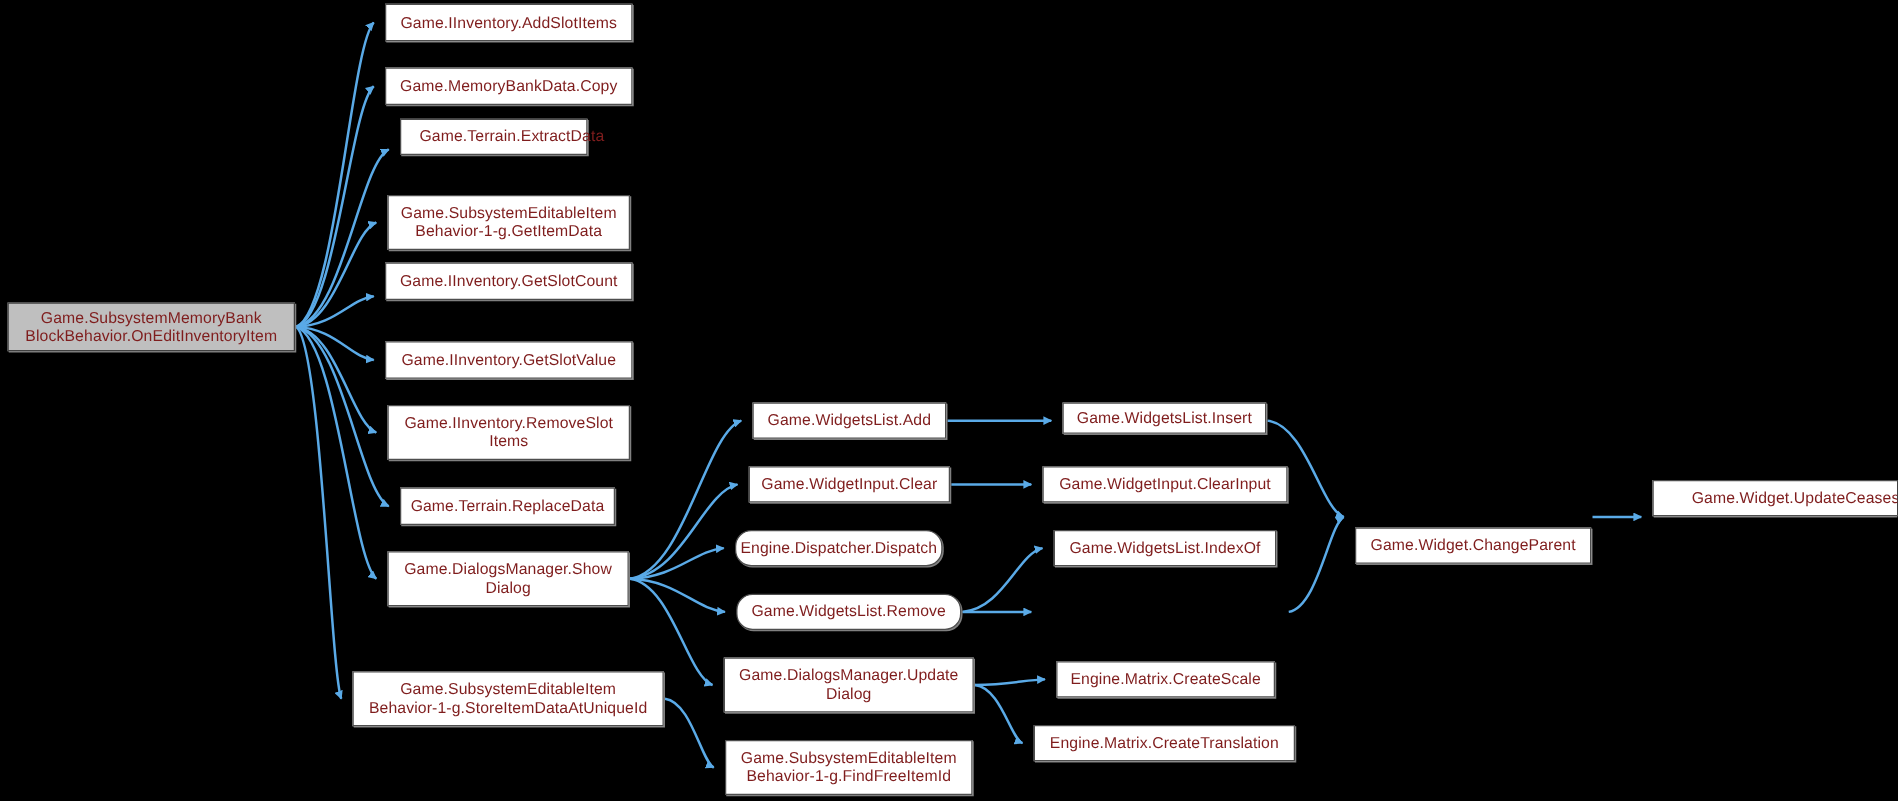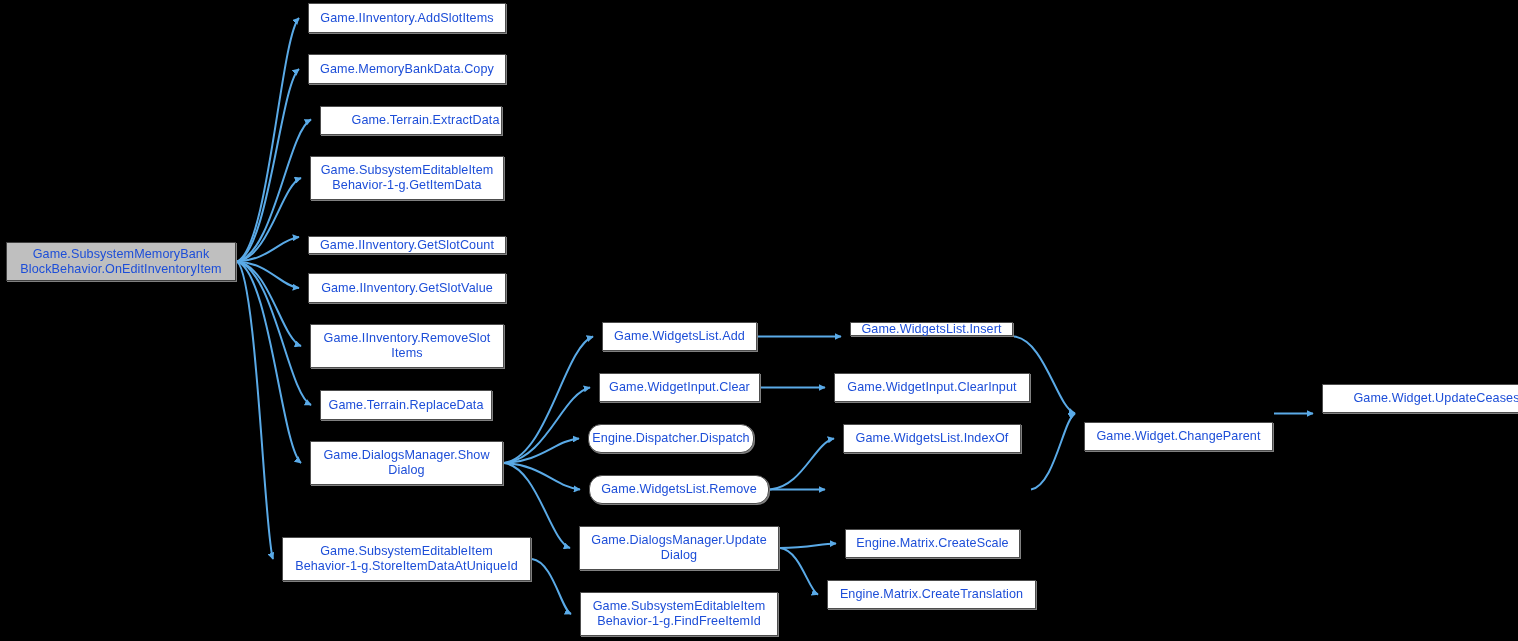--- a/index.html
+++ b/index.html
@@ -26,21 +26,21 @@
   .node {
     position: absolute;
     box-sizing: border-box;
     background: #ffffff;
     border: 1px solid #4d4d4d;
     box-shadow: 1px 1px 0 0 #808080;
     display: flex;
     align-items: center;
     justify-content: center;
     text-align: center;
-    color: #1d4ed8;
+    color: #7f1d1d;
     font-size: 12.6px;
     line-height: 15px;
     letter-spacing: 0.1px;
     white-space: pre-line;
     padding: 0 3px;
   }
   .node.root {
     background: #bfbfbf;
     border: 1px solid #404040;
   }
@@ -78,40 +78,40 @@
       <path d="M780,548 C808.8,547.775 819.68,543.86 836,543.5" fill="none" stroke="#5aaae7" stroke-width="2" marker-end="url(#ah)"></path>
       <path d="M780,548 C800.7,550.325 808.52,590.78 818,594.5" fill="none" stroke="#5aaae7" stroke-width="2" marker-end="url(#ah)"></path>
       <path d="M1014,336.5 C1045.05,340.35 1056.78,407.34000000000003 1075,413.5" fill="none" stroke="#5aaae7" stroke-width="2" marker-end="url(#ah)"></path>
       <path d="M1031,489.5 C1054.4,485.7 1063.24,419.58 1075,413.5" fill="none" stroke="#5aaae7" stroke-width="2" marker-end="url(#ah)"></path>
       <path d="M1274,413.5 L1313,413.5" fill="none" stroke="#5aaae7" stroke-width="2" marker-end="url(#ah)"></path>
     </svg>
 <div class="node root" style="left: 6px; top: 242px; width: 230px; height: 39px;">Game.SubsystemMemoryBank
 BlockBehavior.OnEditInventoryItem</div>
     <div class="node" style="left: 308px; top: 3px; width: 198px; height: 30px;">Game.IInventory.AddSlotItems</div>
     <div class="node" style="left: 308px; top: 54px; width: 198px; height: 30px;">Game.MemoryBankData.Copy</div>
-    <div class="node" style="left: 320px; top: 106px; width: 182px; height: 29px; padding-left: 32px;">Game.Terrain.ExtractData</div>
+    <div class="node" style="left: 320px; top: 95px; width: 150px; height: 29px; padding-left: 32px;">Game.Terrain.ExtractData</div>
     <div class="node" style="left: 310px; top: 156px; width: 194px; height: 44px;">Game.SubsystemEditableItem
 Behavior-1-g.GetItemData</div>
-    <div class="node" style="left: 308px; top: 236px; width: 198px; height: 18px;">Game.IInventory.GetSlotCount</div>
+    <div class="node" style="left: 308px; top: 210px; width: 198px; height: 30px;">Game.IInventory.GetSlotCount</div>
     <div class="node" style="left: 308px; top: 273px; width: 198px; height: 30px;">Game.IInventory.GetSlotValue</div>
     <div class="node" style="left: 310px; top: 324px; width: 194px; height: 44px;">Game.IInventory.RemoveSlot
 Items</div>
     <div class="node" style="left: 320px; top: 390px; width: 172px; height: 30px;">Game.Terrain.ReplaceData</div>
     <div class="node" style="left: 310px; top: 441px; width: 193px; height: 44px;">Game.DialogsManager.Show
 Dialog</div>
     <div class="node" style="left: 282px; top: 537px; width: 249px; height: 44px;">Game.SubsystemEditableItem
 Behavior-1-g.StoreItemDataAtUniqueId</div>
     <div class="node" style="left: 602px; top: 322px; width: 155px; height: 29px;">Game.WidgetsList.Add</div>
     <div class="node" style="left: 599px; top: 373px; width: 161px; height: 29px;">Game.WidgetInput.Clear</div>
     <div class="node" style="left: 588px; top: 424px; width: 166px; height: 29px; border-radius: 13px;">Engine.Dispatcher.Dispatch</div>
     <div class="node" style="left: 589px; top: 475px; width: 180px; height: 29px; border-radius: 13px;">Game.WidgetsList.Remove</div>
     <div class="node" style="left: 579px; top: 526px; width: 200px; height: 44px;">Game.DialogsManager.Update
 Dialog</div>
     <div class="node" style="left: 580px; top: 592px; width: 198px; height: 44px;">Game.SubsystemEditableItem
 Behavior-1-g.FindFreeItemId</div>
-    <div class="node" style="left: 850px; top: 322px; width: 163px; height: 14px;">Game.WidgetsList.Insert</div>
+    <div class="node" style="left: 850px; top: 322px; width: 163px; height: 25px;">Game.WidgetsList.Insert</div>
     <div class="node" style="left: 834px; top: 373px; width: 196px; height: 29px;">Game.WidgetInput.ClearInput</div>
     <div class="node" style="left: 843px; top: 424px; width: 178px; height: 29px;">Game.WidgetsList.IndexOf</div>
     <div class="node" style="left: 845px; top: 529px; width: 175px; height: 29px;">Engine.Matrix.CreateScale</div>
     <div class="node" style="left: 827px; top: 580px; width: 209px; height: 29px;">Engine.Matrix.CreateTranslation</div>
     <div class="node" style="left: 1084px; top: 422px; width: 189px; height: 29px;">Game.Widget.ChangeParent</div>
     <div class="node" style="left: 1322px; top: 384px; width: 229px; height: 29px;">Game.Widget.UpdateCeases</div>
   </div>
 
 </body></html>

